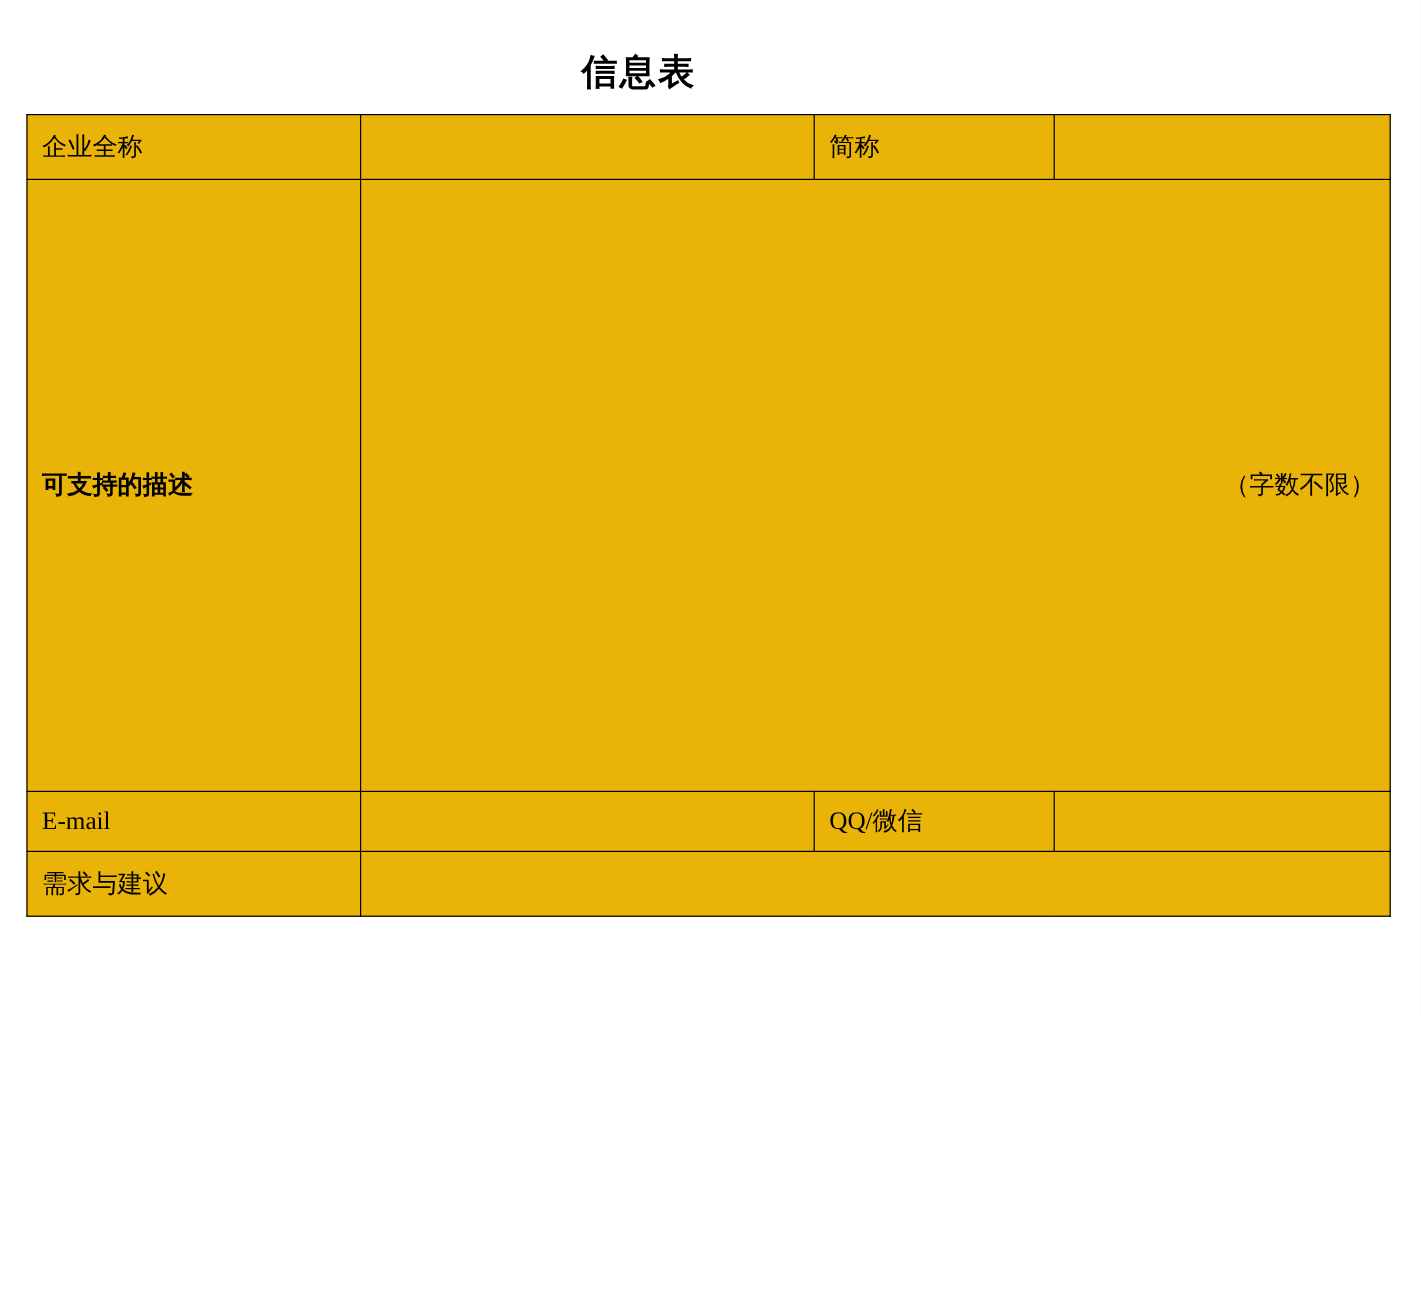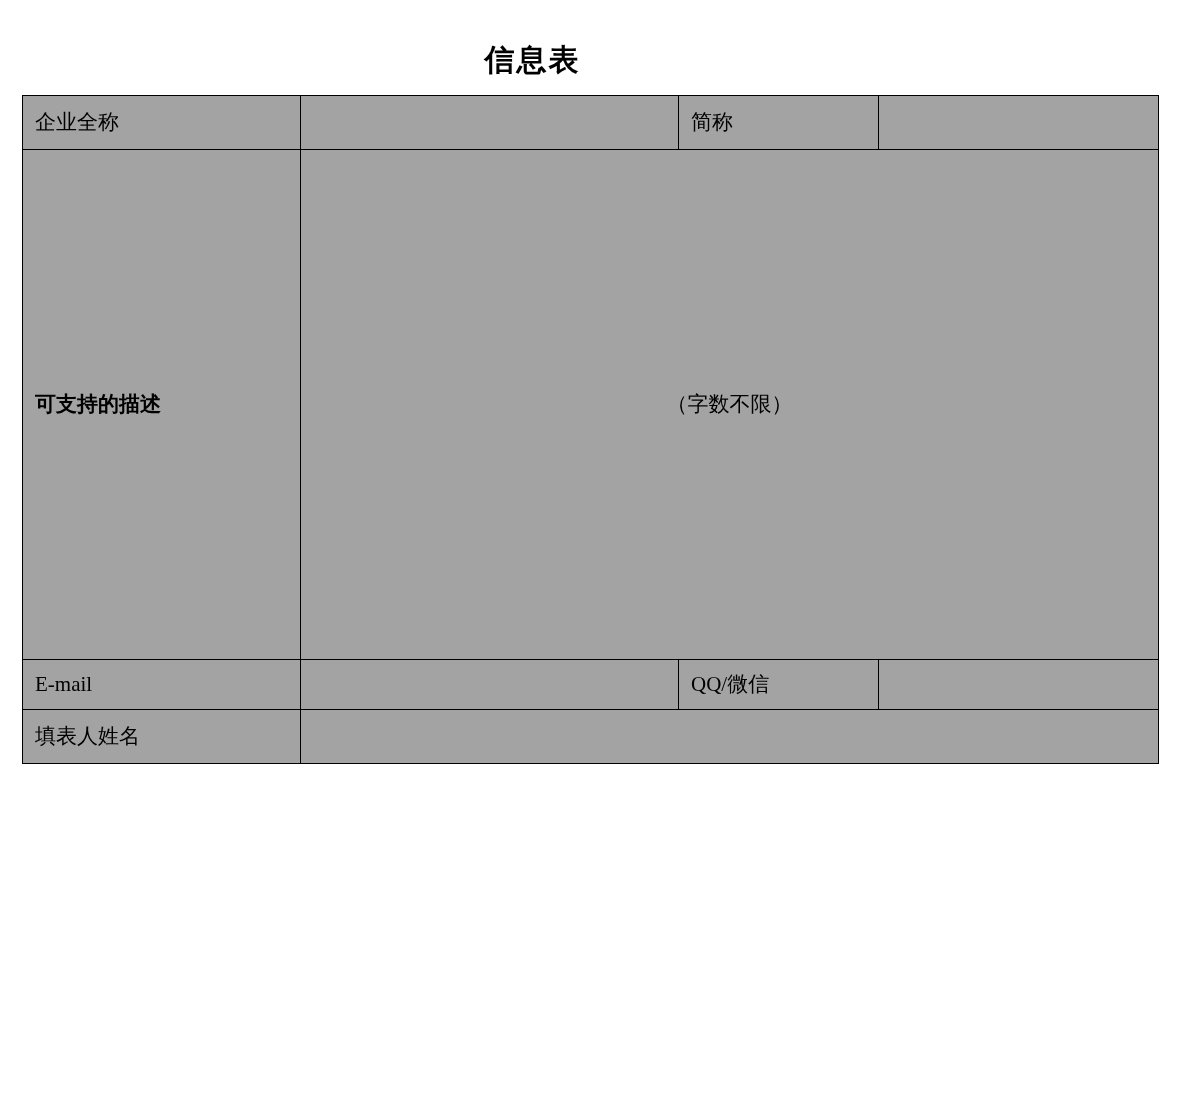--- a/index.html
+++ b/index.html
@@ -28,35 +28,35 @@
     letter-spacing: 2px;
     padding-top: 12px;
     padding-bottom: 14px;
     font-family: "Liberation Serif", "DejaVu Serif", serif;
   }
   table.info-table {
     border-collapse: collapse;
     table-layout: fixed;
     margin-left: 22px;
     width: 1136px;
-    background: #a3a3a3;
+    background: #eab308;
   }
   table.info-table td {
     border: 1px solid #000000;
     vertical-align: middle;
     padding: 0 12px;
     font-size: 21px;
     line-height: 1.35;
     font-family: "Liberation Serif", "DejaVu Serif", serif;
   }
   td.label {
     text-align: left;
   }
   td.value {
-    text-align: center;
+    text-align: right;
   }
   td.top-align {
     vertical-align: top;
     padding-top: 10px;
   }
   td.mid-label {
     vertical-align: middle;
     font-weight: bold;
   }
   .row-h1 { height: 54px; }
@@ -109,19 +109,19 @@
 
 
       <tr class="row-h4">
         <td class="label mono-text">E-mail</td>
         <td class="value"></td>
         <td class="label">QQ/微信</td>
         <td class="value"></td>
       </tr>
 
       <tr class="row-h5">
-        <td class="label">填表人姓名</td>
+        <td class="label">需求与建议</td>
         <td class="value" colspan="3"></td>
       </tr>
     </tbody>
   </table>
 
 </div>
 
 </body></html>

